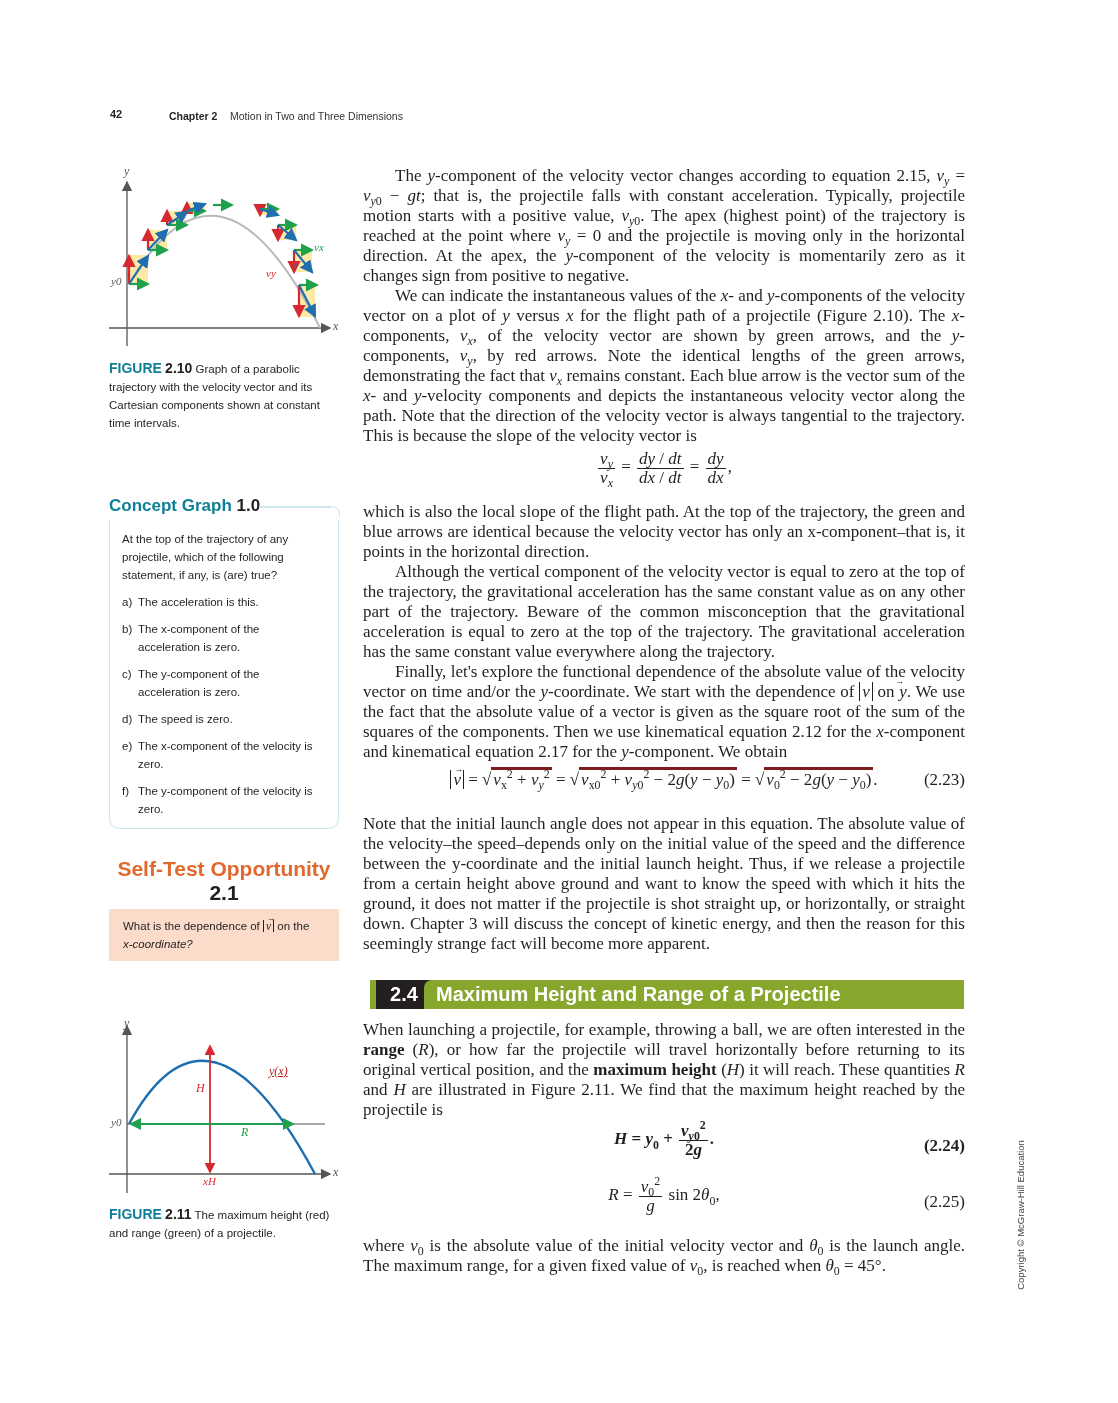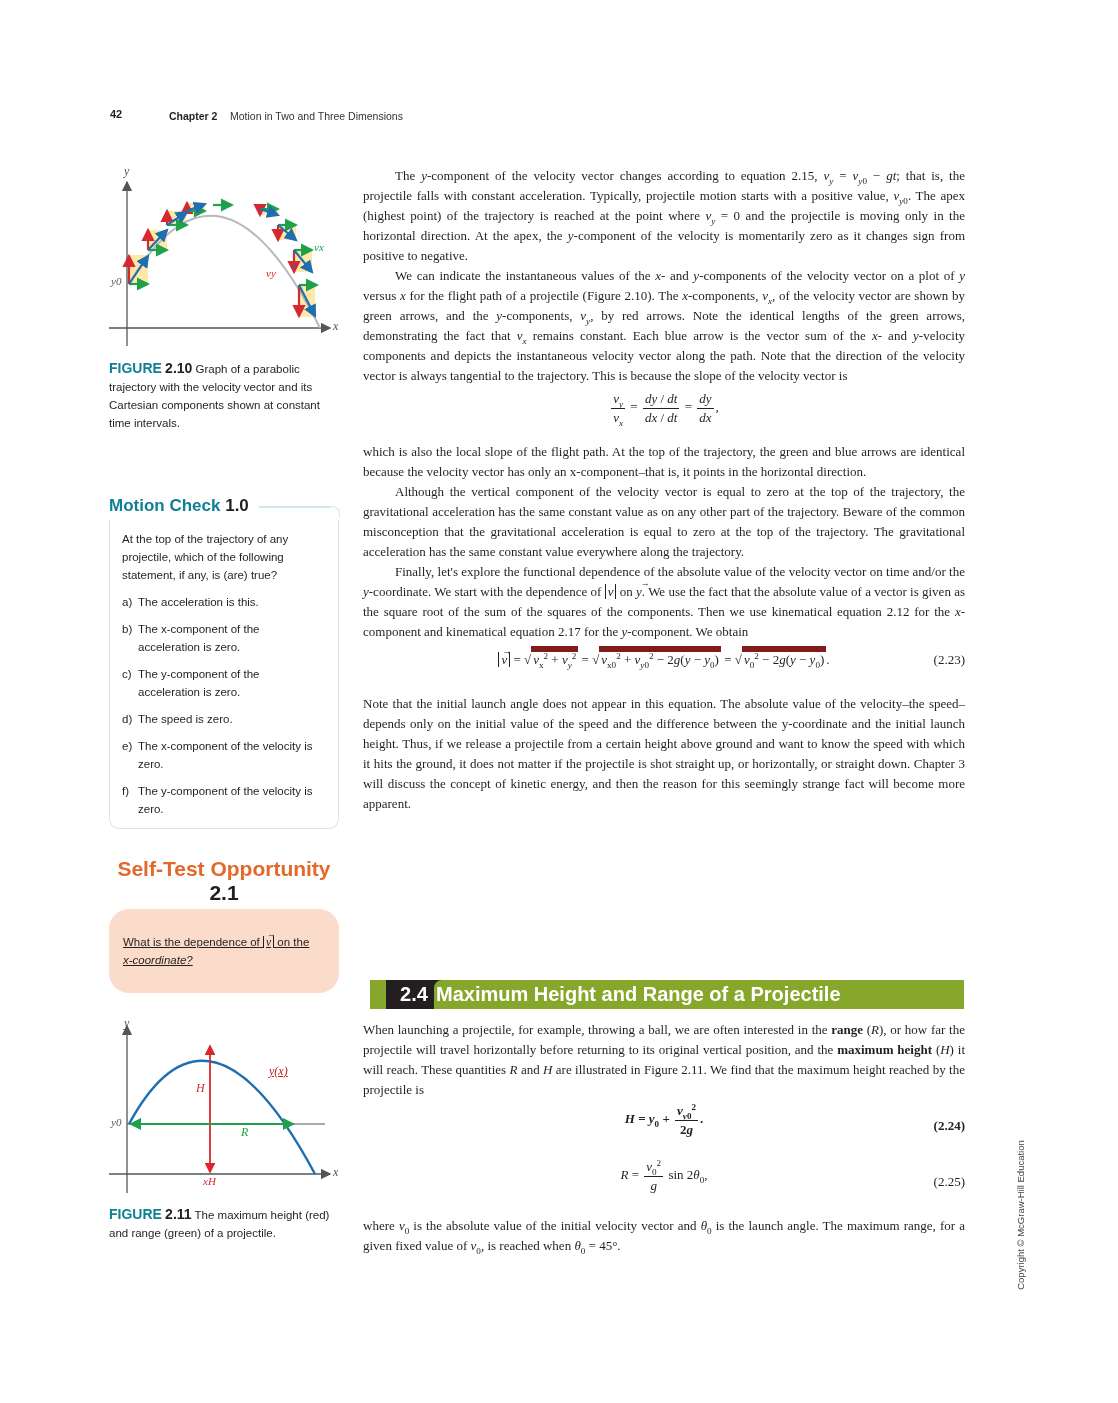--- a/index.html
+++ b/index.html
@@ -8,56 +8,56 @@
   .serif { font-family:"Liberation Serif", "DejaVu Serif", serif; }
   i, .it { font-style:italic; }
   .abs { position:absolute; }
 
   
   .page-num { left:110px; top:108px; font-size:11px; font-weight:bold; }
   .chap-label { left:169px; top:110px; font-size:10.5px; font-weight:bold; }
   .chap-title { left:230px; top:110px; font-size:10.5px; color:#333; }
 
   
-  .main { left:363px; width:602px; font-size:13px; line-height:20px; text-align:justify; }
+  .main { left:363px; width:602px; font-size:17px; line-height:20px; text-align:justify; }
   .main p { margin:0; }
   .main p.ind { text-indent:32px; }
   .eq { position:relative; height:40px; text-align:center; }
   .eq .num { position:absolute; right:0; top:8px; }
   sub, sup { font-size:70%; line-height:0; }
   .frac { display:inline-block; vertical-align:middle; text-align:center; margin:0 2px; }
   .frac > span { display:block; padding:0 2px; }
   .frac > span.top { border-bottom:1px solid #231f20; line-height:18px; }
   .frac > span.bot { line-height:18px; }
-  .sqrt { border-top:6px solid #7f1d1d; padding:0 2px; }
+  .sqrt { border-top:3px solid #7f1d1d; padding:0 2px; }
   .vec { position:relative; }
   .vec::before { content:"\2192"; position:absolute; top:-11px; left:1px; font-size:9px; font-style:normal; }
   .absbar { border-left:1px solid #231f20; border-right:1px solid #231f20; padding:0 2px; }
 
   
   .side { left:109px; width:230px; }
   .fig-caption { font-size:11.5px; line-height:18px; color:#231f20; }
   .fig-caption .lbl { color:#0f7f96; font-weight:bold; font-size:14px; }
   .fig-caption .lbln { font-weight:bold; font-size:14px; color:#231f20; }
 
   .cc-title { font-size:17px; font-weight:bold; color:#0f7f96; }
   .cc-title .n { color:#231f20; }
   .cc-box { border:1.5px solid #cfe6ee; border-top:none; border-radius:0 0 10px 10px; padding:10px 14px 10px 12px; font-size:11.5px; line-height:18px; }
   .cc-line { position:absolute; height:1.5px; background:#cfe6ee; }
   .cc-box p { margin:0 0 9px 0; }
   .cc-opt { display:flex; margin-bottom:9px; }
   .cc-opt .k { width:16px; flex:none; }
 
   .st-title { font-size:21px; font-weight:bold; color:#e2692b;text-align:center; }
   .st-title .n { color:#231f20; }
-  .st-box { background:#fbdccb; border-radius:20px; padding:24px 14px; font-size:11.5px; line-height:18px;text-decoration:underline; }
+  .st-box { background:#fbdccb; border-radius:0; padding:8px 14px; font-size:11.5px; line-height:18px; }
 
   
   .sec-bar { left:370px; top:980px; width:594px; height:29px; background:#86a62c; }
-  .sec-num { position:absolute; left:16px; top:0; width:56px; height:29px; background:#231f20; color:#fff; font-size:20px; font-weight:bold; line-height:29px; text-align:center; }
+  .sec-num { position:absolute; left:6px; top:0; width:56px; height:29px; background:#231f20; color:#fff; font-size:20px; font-weight:bold; line-height:29px; text-align:center; }
   .sec-num::after { content:""; position:absolute; right:-8px; top:0; width:16px; height:29px; background:#86a62c; border-radius:8px 0 0 0; }
   .sec-title { position:absolute; left:66px; top:0; color:#fff; font-size:20px; font-weight:bold; line-height:29px; }
 
   .copyright { left:1020px; top:1215px; transform:translate(-50%,-50%) rotate(-90deg); font-size:9.5px; white-space:nowrap; color:#444; }
 </style>
 </head>
 <body>
 
 <div class="abs sans page-num">42</div>
 <div class="abs sans chap-label">Chapter 2</div>
@@ -138,21 +138,21 @@
   <span class="abs serif it" style="left:187px;top:91px;font-size:11px;color:#1f6fb0;">v</span>
 </div>
 <div class="abs sans fig-caption" style="left:109px;top:359px;width:230px;">
   <span class="lbl">FIGURE</span>
   <span class="lbln">2.10</span>
   <span>Graph of a parabolic trajectory with the velocity vector and its Cartesian components shown at constant time intervals.</span>
 </div>
 
 <div class="abs side sans" style="top:496px;">
   <div class="cc-title">
-    <span>Motion Check</span>
+    <span>Concept Graph</span>
     <span class="n">1.0</span>
   </div>
   <div class="cc-line" style="left:150px;top:10px;width:72px;"></div>
   <div class="cc-line" style="left:220px;top:10px;width:10px;height:10px;border-top:1.5px solid #cfe6ee;border-right:1.5px solid #cfe6ee;background:none;border-radius:0 8px 0 0;"></div>
   <div class="cc-box" style="margin-top:4px;">
     <p>At the top of the trajectory of any projectile, which of the following statement, if any, is (are) true?</p>
     <div class="cc-opt">
         <span class="k">a)</span>
         <span>The acceleration is this.</span>
       </div>

